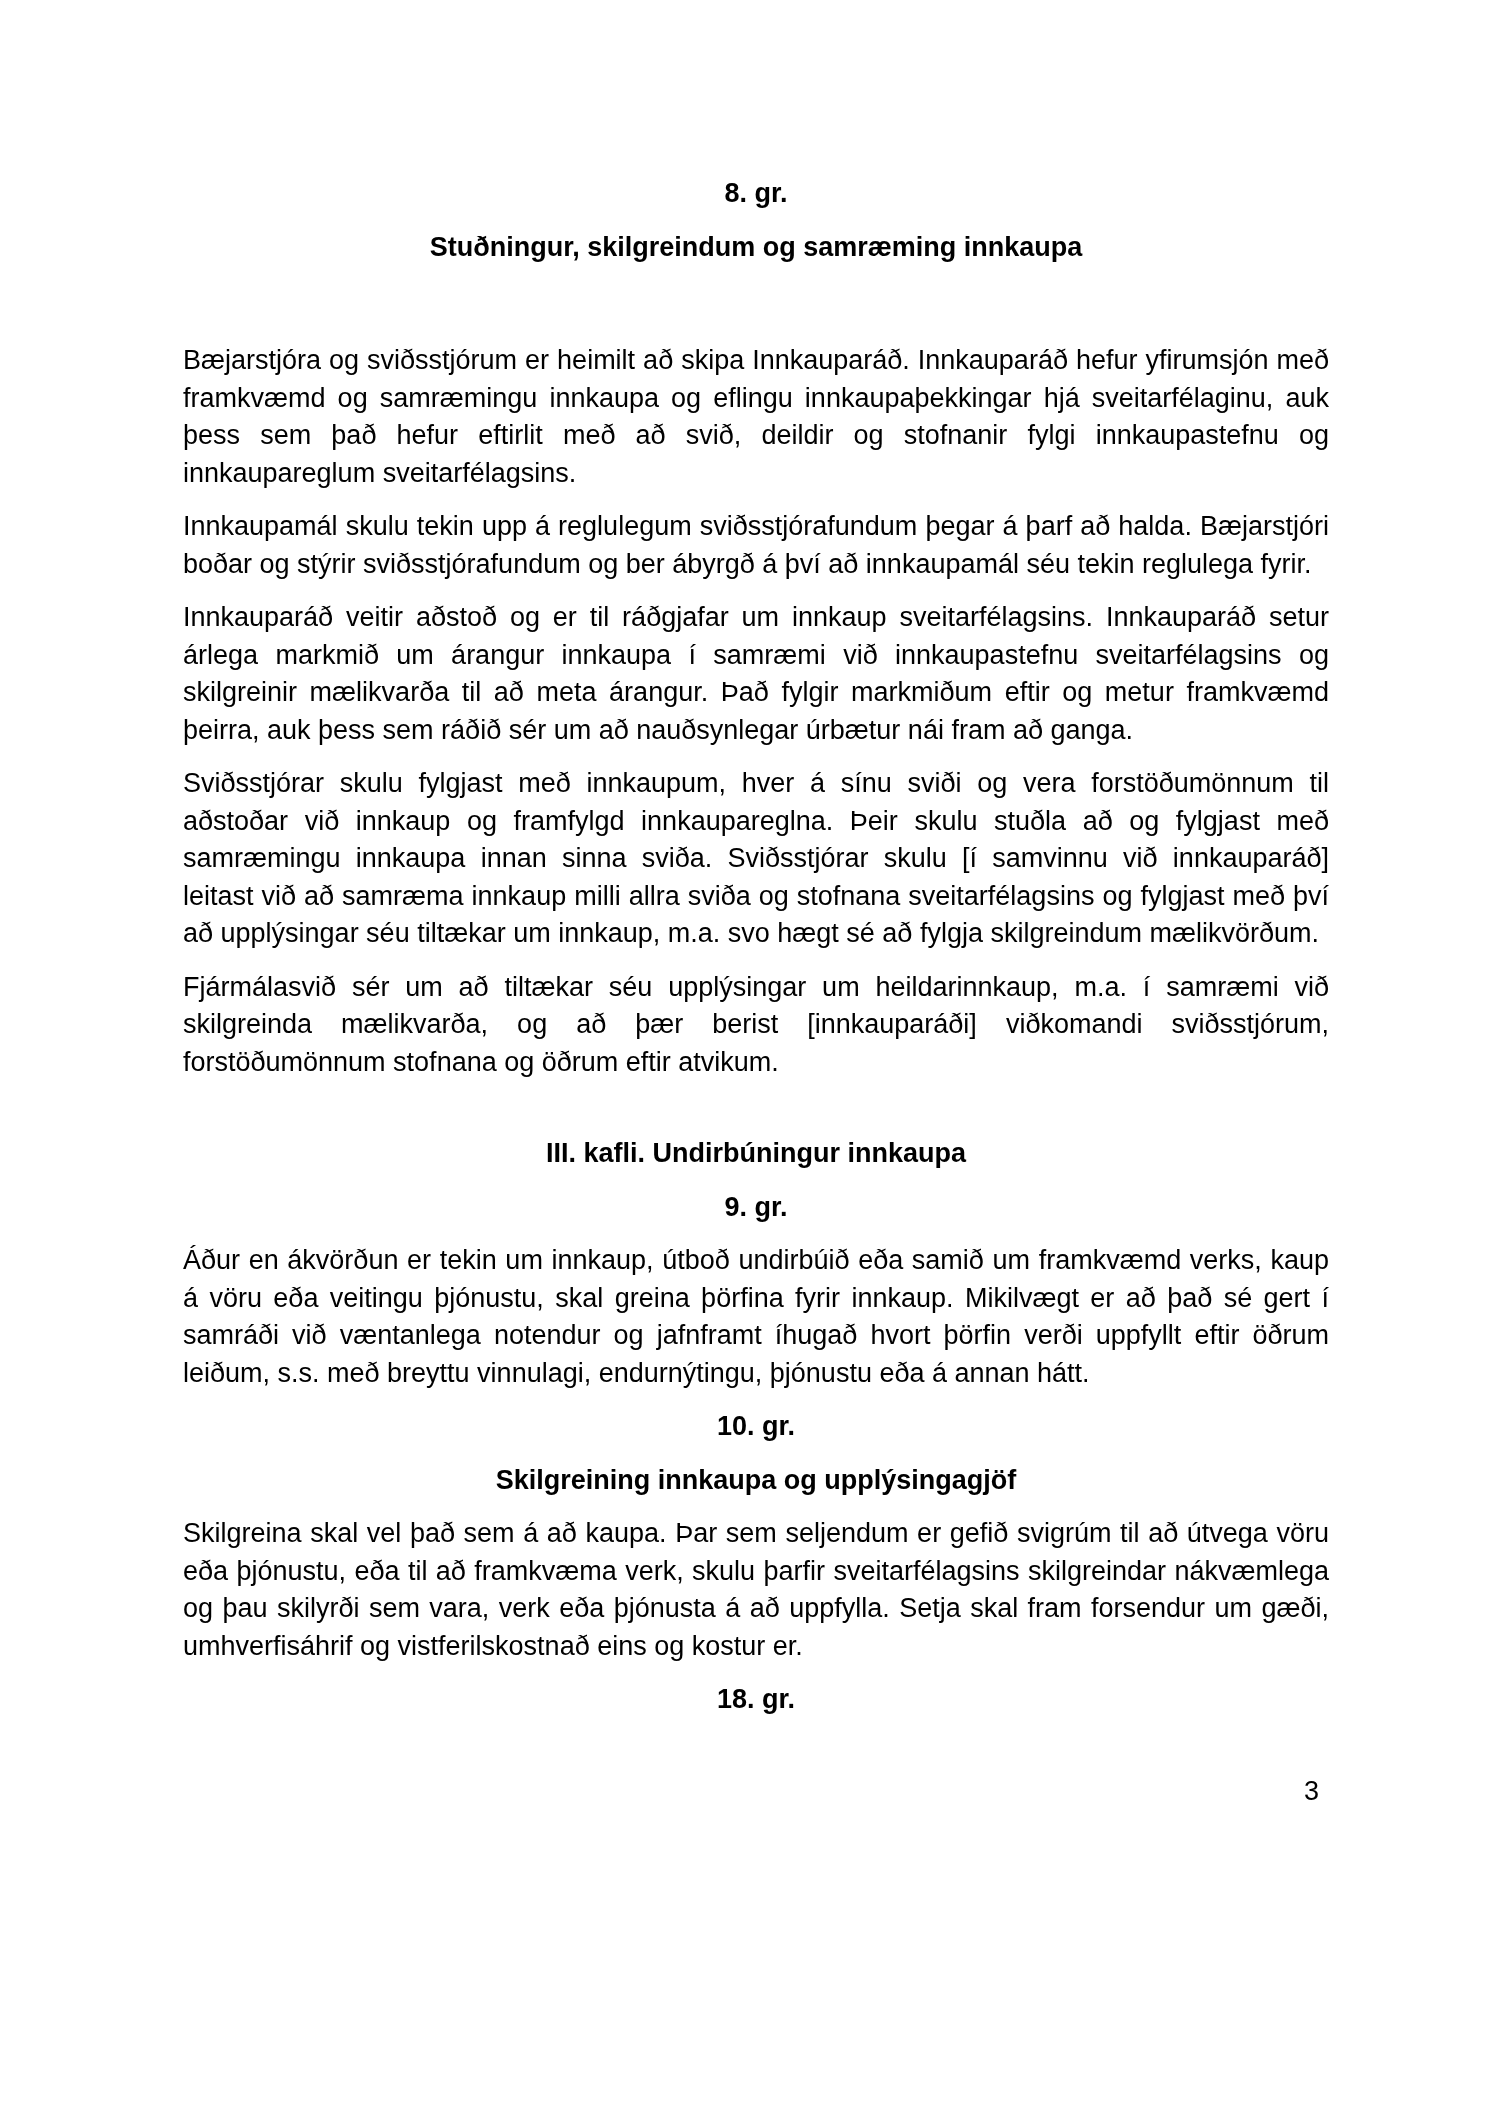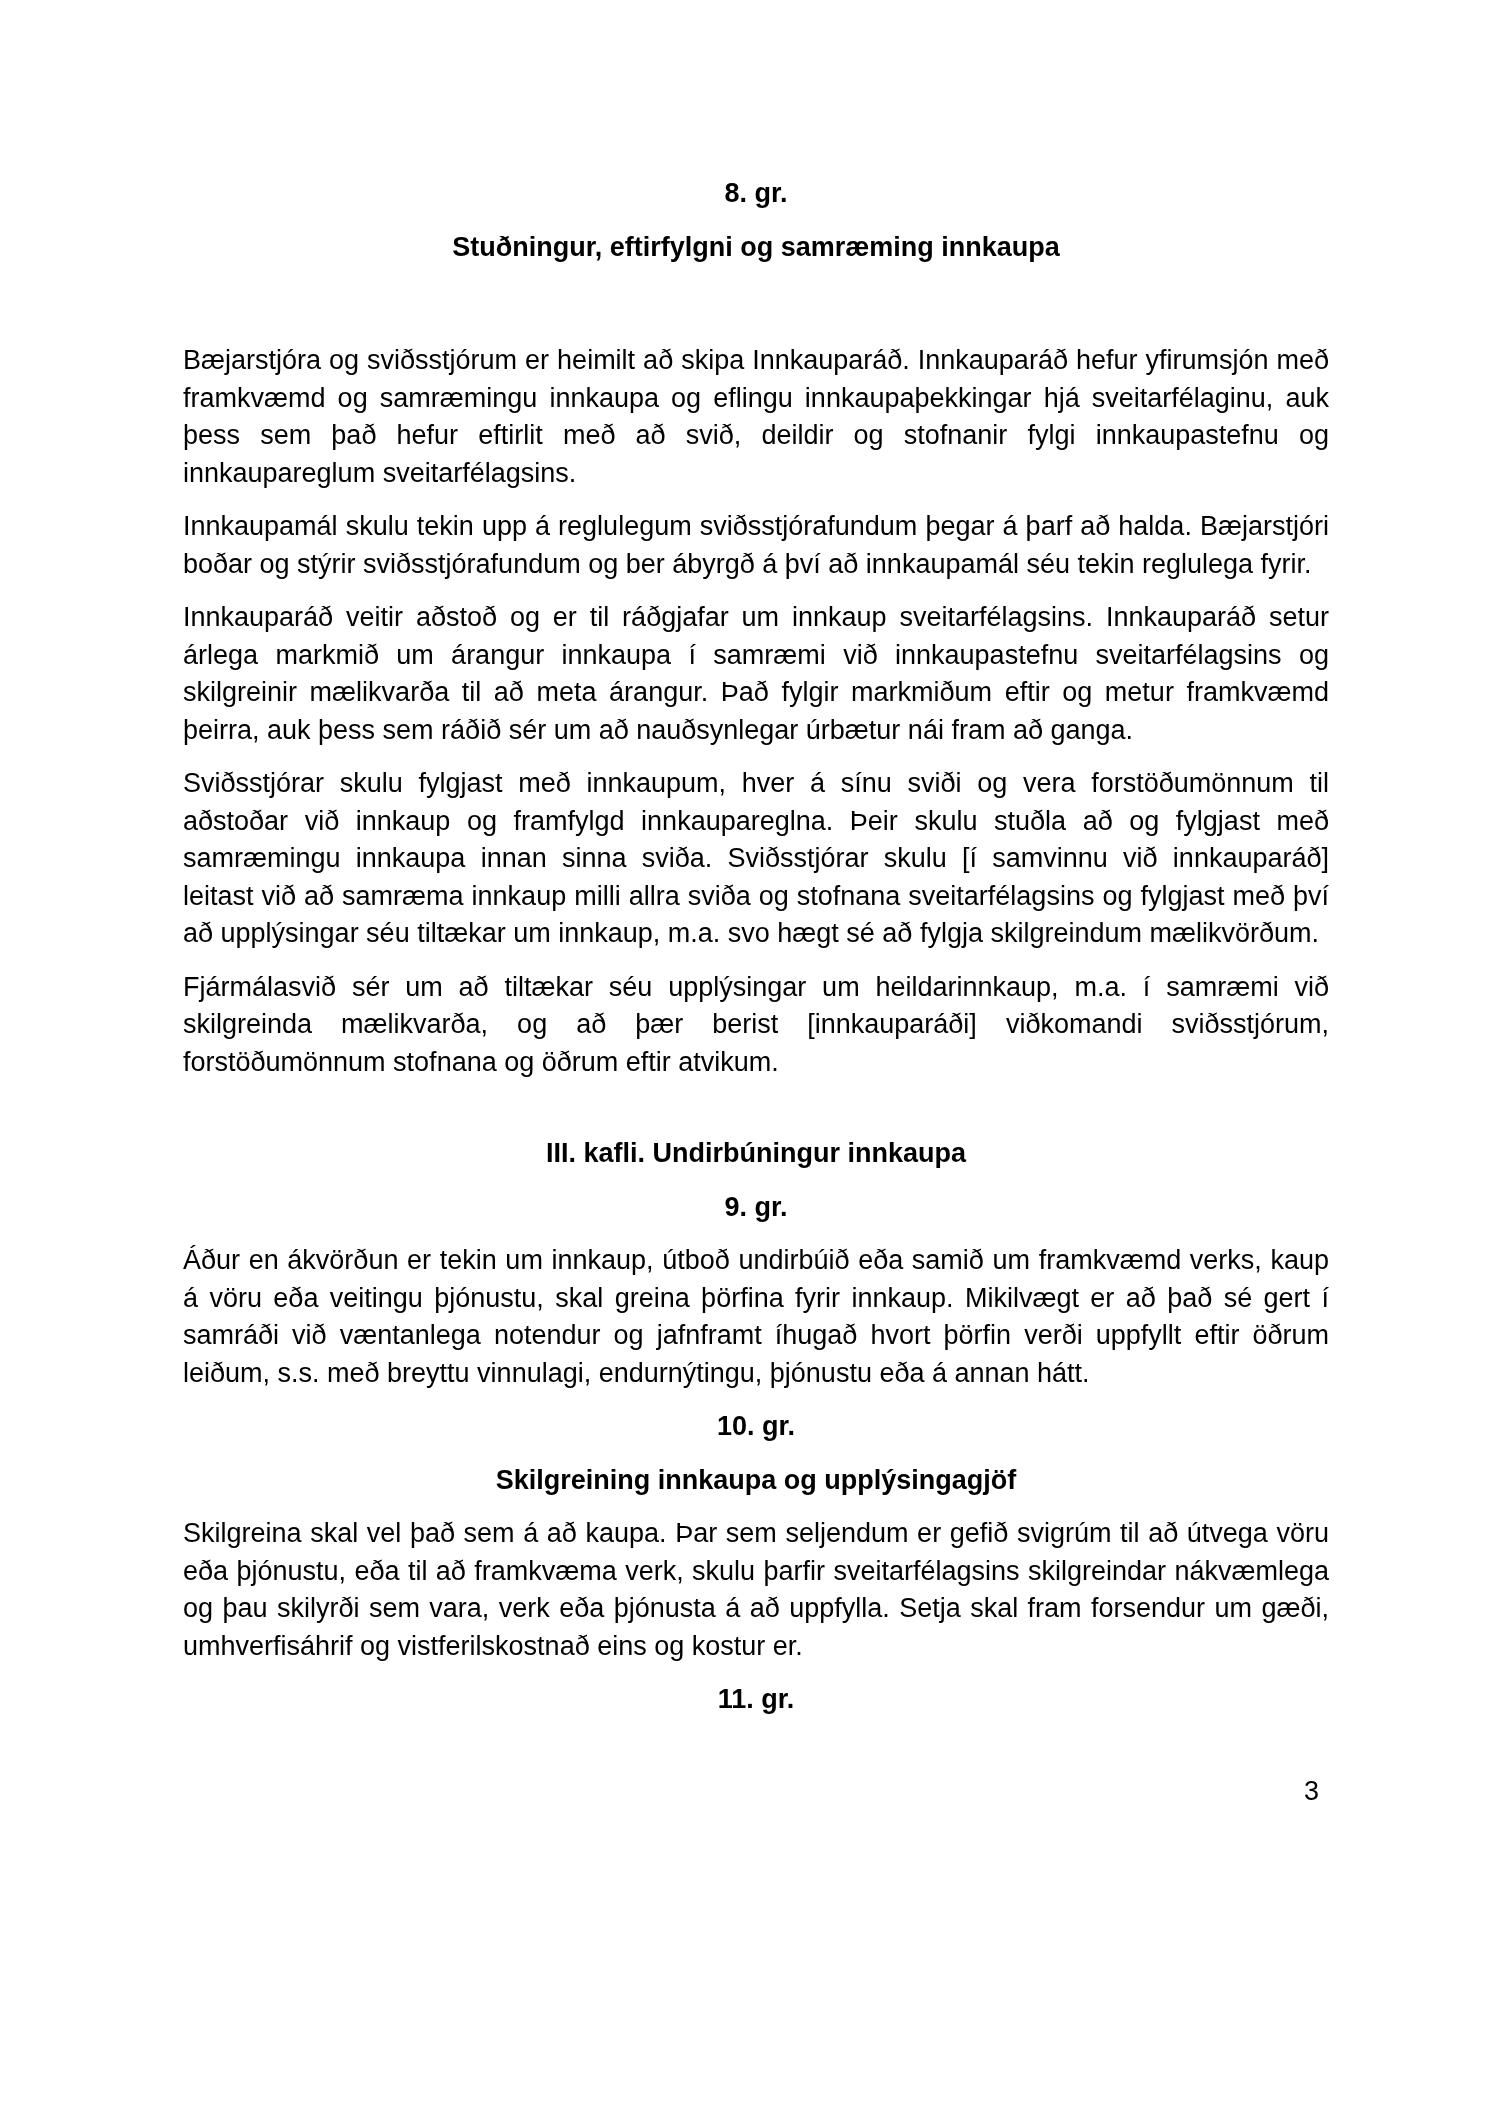--- a/index.html
+++ b/index.html
@@ -42,21 +42,21 @@
     padding-right: 10px;
   }
 </style>
 </head>
 <body>
 
 <div class="page">
   <div class="content">
 
     <div class="h">8. gr.</div>
-    <div class="h">Stuðningur, eftirfylgni og samræming innkaupa</div>
+    <div class="h">Stuðningur, skilgreindum og samræming innkaupa</div>
 
     <div class="spacer-lg"></div>
 
     <p class="p">Bæjarstjóra og sviðsstjórum er heimilt að skipa Innkauparáð. Innkauparáð hefur yfirumsjón með framkvæmd og samræmingu innkaupa og eflingu innkaupaþekkingar hjá sveitarfélaginu, auk þess sem það hefur eftirlit með að svið, deildir og stofnanir fylgi innkaupastefnu og innkaupareglum sveitarfélagsins.</p>
     <p class="p">Innkaupamál skulu tekin upp á reglulegum sviðsstjórafundum þegar á þarf að halda. Bæjarstjóri boðar og stýrir sviðsstjórafundum og ber ábyrgð á því að innkaupamál séu tekin reglulega fyrir.</p>
     <p class="p">Innkauparáð veitir aðstoð og er til ráðgjafar um innkaup sveitarfélagsins. Innkauparáð setur árlega markmið um árangur innkaupa í samræmi við innkaupastefnu sveitarfélagsins og skilgreinir mælikvarða til að meta árangur. Það fylgir markmiðum eftir og metur framkvæmd þeirra, auk þess sem ráðið sér um að nauðsynlegar úrbætur nái fram að ganga.</p>
     <p class="p">Sviðsstjórar skulu fylgjast með innkaupum, hver á sínu sviði og vera forstöðumönnum til aðstoðar við innkaup og framfylgd innkaupareglna. Þeir skulu stuðla að og fylgjast með samræmingu innkaupa innan sinna sviða. Sviðsstjórar skulu [í samvinnu við innkauparáð] leitast við að samræma innkaup milli allra sviða og stofnana sveitarfélagsins og fylgjast með því að upplýsingar séu tiltækar um innkaup, m.a. svo hægt sé að fylgja skilgreindum mælikvörðum.</p>
     <p class="p">Fjármálasvið sér um að tiltækar séu upplýsingar um heildarinnkaup, m.a. í samræmi við skilgreinda mælikvarða, og að þær berist [innkauparáði] viðkomandi sviðsstjórum, forstöðumönnum stofnana og öðrum eftir atvikum.</p>
 
     <div class="spacer-md"></div>
@@ -64,18 +64,18 @@
     <div class="h">III. kafli. Undirbúningur innkaupa</div>
     <div class="h">9. gr.</div>
 
     <p class="p">Áður en ákvörðun er tekin um innkaup, útboð undirbúið eða samið um framkvæmd verks, kaup á vöru eða veitingu þjónustu, skal greina þörfina fyrir innkaup. Mikilvægt er að það sé gert í samráði við væntanlega notendur og jafnframt íhugað hvort þörfin verði uppfyllt eftir öðrum leiðum, s.s. með breyttu vinnulagi, endurnýtingu, þjónustu eða á annan hátt.</p>
 
     <div class="h">10. gr.</div>
     <div class="h">Skilgreining innkaupa og upplýsingagjöf</div>
 
     <p class="p">Skilgreina skal vel það sem á að kaupa. Þar sem seljendum er gefið svigrúm til að útvega vöru eða þjónustu, eða til að framkvæma verk, skulu þarfir sveitarfélagsins skilgreindar nákvæmlega og þau skilyrði sem vara, verk eða þjónusta á að uppfylla. Setja skal fram forsendur um gæði, umhverfisáhrif og vistferilskostnað eins og kostur er.</p>
 
-    <div class="h">11. gr.</div>
+    <div class="h">18. gr.</div>
 
     <div class="page-number">3</div>
 
   </div>
 </div>
 
 </body></html>

